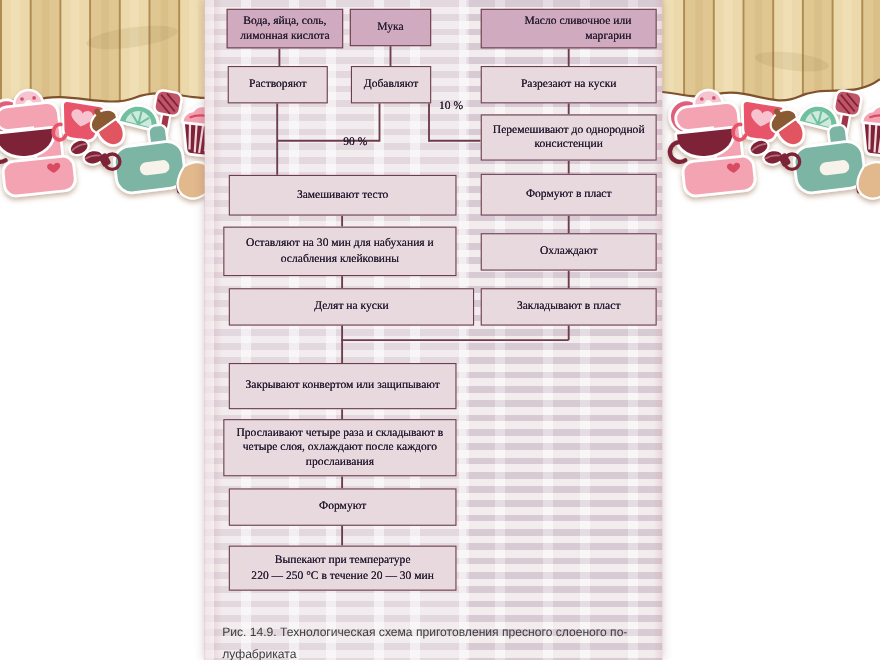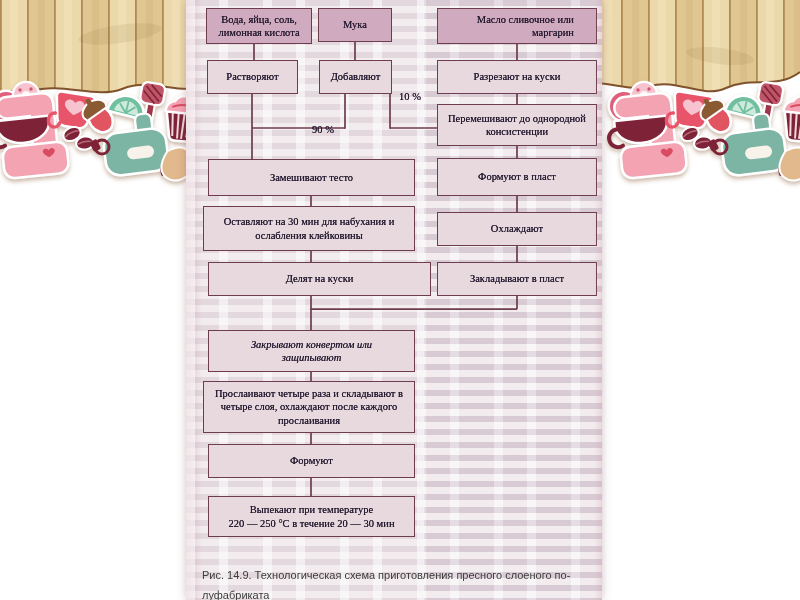--- a/index.html
+++ b/index.html
@@ -24,21 +24,21 @@
 
   .lines{position:absolute;left:0;top:0;}
   .lines line{stroke:#6d3d4d;stroke-width:1.7;}
 
   .box{position:absolute;display:flex;align-items:center;justify-content:center;
        text-align:center;font:10.5px/1.28 "Liberation Serif",serif;color:#261b31;
        background:#e7d9de;border:1.6px solid #6d3d4d;box-sizing:border-box;
        padding:16px 6px;text-shadow:0 0 .4px #261b31;}
   .hdr{background:#d0aabe;}
   .pad22{padding:2px 22px;text-align:right;}
-  .pad34{padding:2px 14px;font-style:italic;}
+  .pad34{padding:2px 14px;}
   .pad8{padding:14px 8px;}
   .bake span{display:block;}
 
   .pct{position:absolute;font:10.5px/1 "Liberation Serif",serif;color:#261b31;
        text-shadow:0 0 .4px #261b31;}
 
   .caption{position:absolute;left:16px;top:551px;width:398px;
        font:11px/20px "Liberation Sans",sans-serif;color:#3d3d3d;margin-top:14px;}
   .caption span{display:block;}
 </style>

